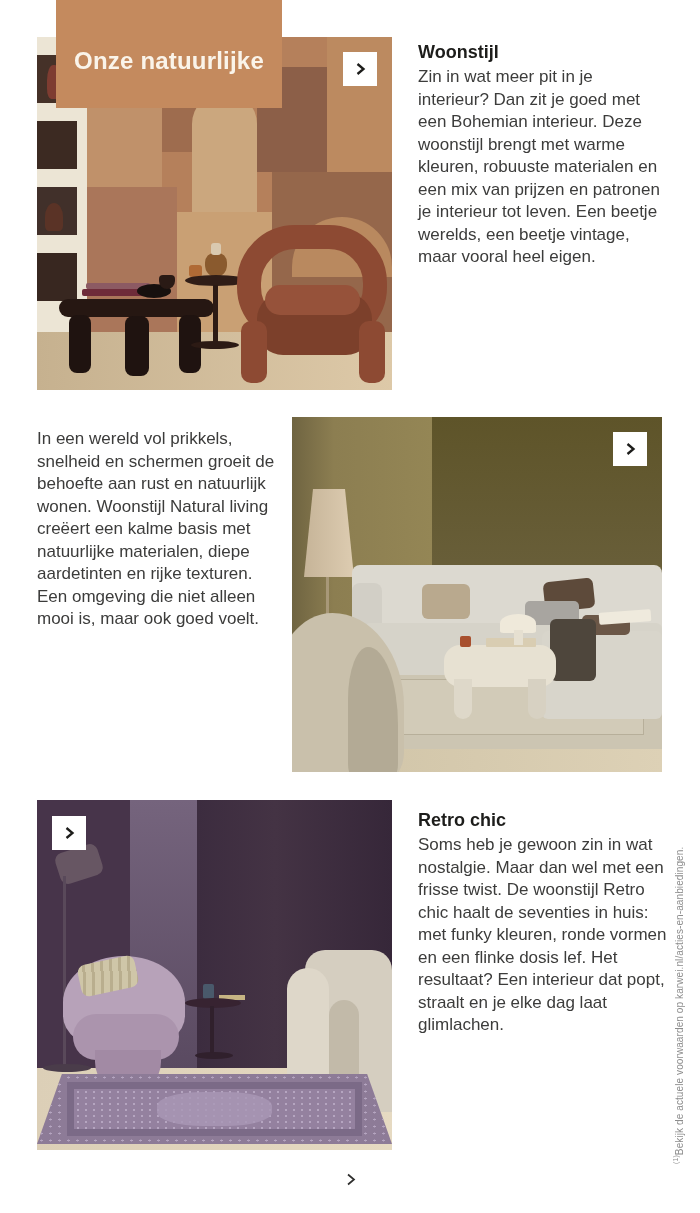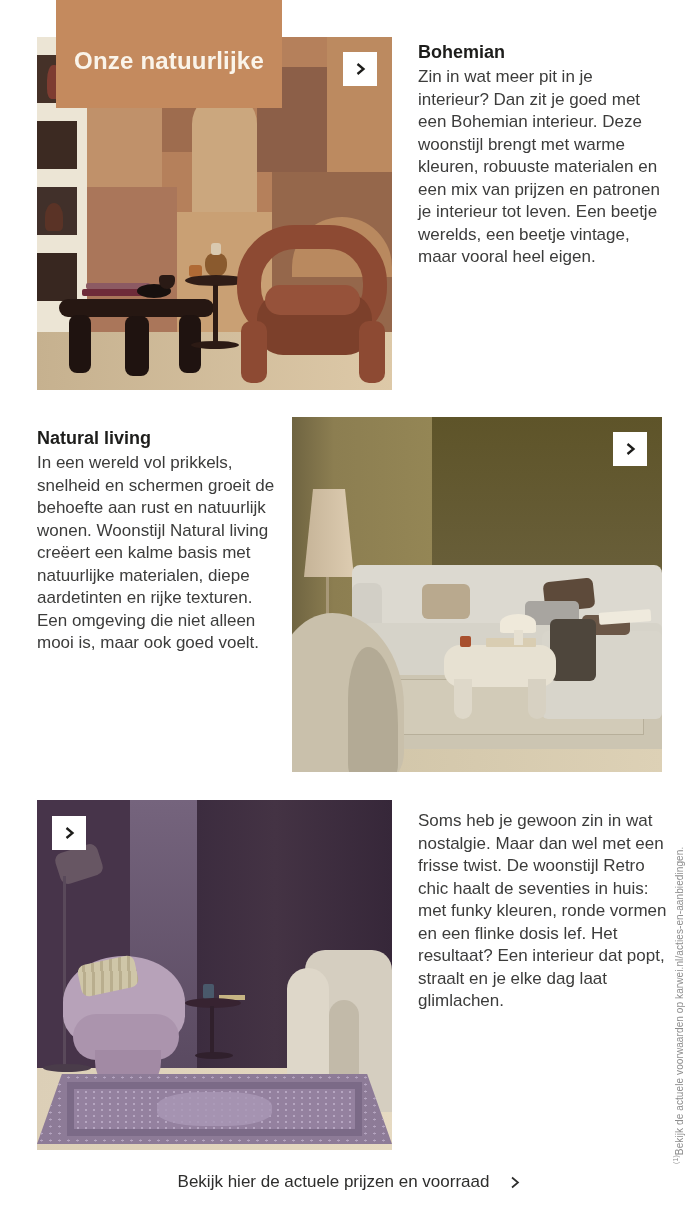--- a/index.html
+++ b/index.html
@@ -103,26 +103,25 @@
         </svg>
     </span>
   </button>
 </div>
 
 <div class="badge" style="background:#c48a5e;color:#faf4ea;">
   <span>Onze natuurlijke</span>
 </div>
 
 <div class="copy copy1">
-  <h3>Bohemian</h3>
+  <h3>Woonstijl</h3>
   <p>Zin in wat meer pit in je interieur? Dan zit je goed met een Bohemian interieur. Deze woonstijl brengt met warme kleuren, robuuste materialen en een mix van prijzen en patronen je interieur tot leven. Een beetje werelds, een beetje vintage, maar vooral heel eigen.</p>
 </div>
 
 <div class="copy copy2">
-  <h3>Natural living</h3>
   <p>In een wereld vol prikkels, snelheid en schermen groeit de behoefte aan rust en natuurlijk wonen. Woonstijl Natural living creëert een kalme basis met natuurlijke materialen, diepe aardetinten en rijke texturen. Een omgeving die niet alleen mooi is, maar ook goed voelt.</p>
 </div>
 
 <div class="ph ph2">
   <div class="d" style="left:0;top:0;width:140px;height:272px;background:linear-gradient(90deg,#6f6441,#8c7e51 30%,#948655);"></div>
   <div class="d" style="left:140px;top:0;width:230px;height:272px;background:linear-gradient(180deg,#5e5429,#6d6340 80%);"></div>
   <div class="d" style="left:0;top:272px;width:370px;height:83px;background:linear-gradient(90deg,#cfc3a6,#ddd1b6);"></div>
   <div class="d" style="left:28px;top:248px;width:342px;height:82px;background:#ccc5b2;border-top:2px solid #b7af9a;"></div>
   <div class="d" style="left:60px;top:262px;width:290px;height:54px;border:1px solid #b7af9a;background:#d2cbb8;"></div>
 
@@ -191,25 +190,25 @@
   <button class="arrow-btn a3">
     <span style="display:flex;">
       <svg width="14" height="14" viewBox="0 0 14 14">
           <path d="M4.5 2 L10.5 7 L4.5 12" stroke="#1d1d1b" stroke-width="2.3" fill="none"></path>
         </svg>
     </span>
   </button>
 </div>
 
 <div class="copy copy3">
+  <h3>Retro chic</h3>
   <p>Soms heb je gewoon zin in wat nostalgie. Maar dan wel met een frisse twist. De woonstijl Retro chic haalt de seventies in huis: met funky kleuren, ronde vormen en een flinke dosis lef. Het resultaat? Een interieur dat popt, straalt en je elke dag laat glimlachen.</p>
 </div>
 
 <div class="footer-link">
-  <span>Bekijk hier de actuele prijzen en voorraad</span>
   <span style="display:flex;">
     <svg width="15" height="15" viewBox="0 0 15 15">
         <path d="M5 2.5 L11 7.5 L5 12.5" stroke="#2e2e2d" stroke-width="1.7" fill="none"></path>
       </svg>
   </span>
 </div>
 
 <div class="disclaimer"><sup>(1)</sup><span>Bekijk de actuele voorwaarden op karwei.nl/acties-en-aanbiedingen.</span></div>
 
 </body></html>

